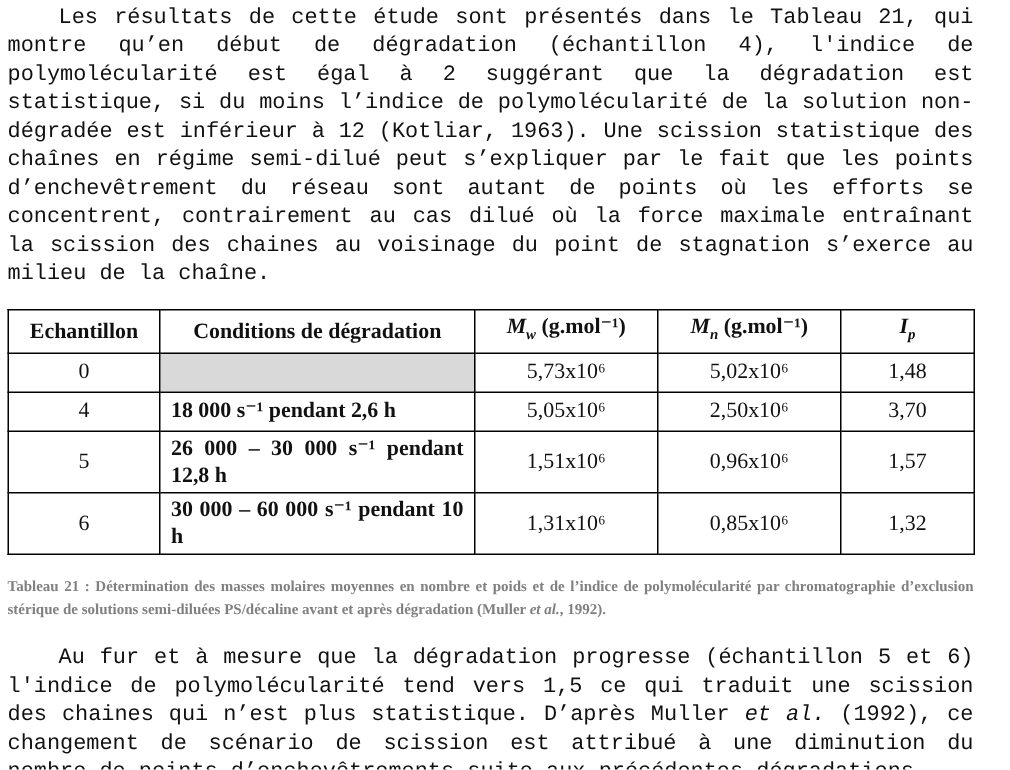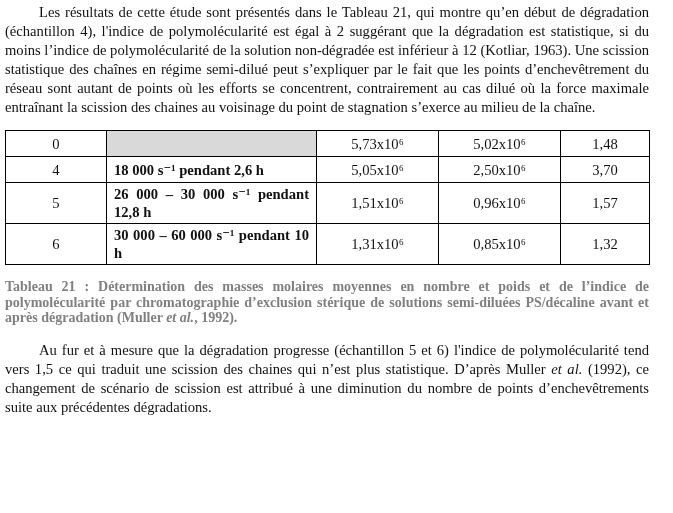--- a/index.html
+++ b/index.html
@@ -12,20 +12,21 @@
     overflow: hidden;
   }
   .page { padding: 3px 24px 0 5px; }
 
   .para {
     font-size: 14.6px;
     line-height: 19px;
     text-align: justify;
     text-indent: 34px;
     margin: 0;
+    font-family: Liberation Mono, monospace;
   }
   .para-bottom { margin-top: 15px; }
 
   table.data {
     border-collapse: collapse;
     table-layout: fixed;
     width: 644px;
     margin-top: 13px;
   }
   table.data th, table.data td {
@@ -39,21 +40,21 @@
   }
   table.data th { font-weight: bold; text-align: center; }
   th.h-left { text-align: left; }
   sub.hsub { font-style: italic; font-size: 0.68em; }
   td.c-center { text-align: center; }
   td.c-cond { text-align: justify; font-weight: bold; }
   td.shaded { background: #d9d9d9; }
 
   .caption {
     margin-top: 14px;
-    font-size: 14px;
+    font-size: 10px;
     line-height: 15.5px;
     font-weight: bold;
     color: #808080;
     text-align: justify;
   }
 </style>
 </head>
 <body>
 
 <div class="page">
@@ -62,20 +63,27 @@
 
   <table class="data">
     <colgroup>
       <col style="width:101px">
       <col style="width:210px">
       <col style="width:122px">
       <col style="width:122px">
       <col style="width:89px">
     </colgroup>
     <tbody>
+        <tr>
+      <th>Echantillon</th>
+      <th class="h-left">Conditions de dégradation</th>
+      <th><i>M</i><sub class="hsub">w</sub><span> (g.mol⁻¹)</span></th>
+      <th><i>M</i><sub class="hsub">n</sub><span> (g.mol⁻¹)</span></th>
+      <th class="h-left"><i>I</i><sub class="hsub">p</sub></th>
+    </tr>
     <tr>
       <td class="c-center">0</td>
       <td class="c-cond shaded"></td>
       <td class="c-center">5,73x10⁶</td>
       <td class="c-center">5,02x10⁶</td>
       <td class="c-center">1,48</td>
     </tr>
     <tr>
       <td class="c-center">4</td>
       <td class="c-cond">18 000 s⁻¹ pendant 2,6 h</td>

